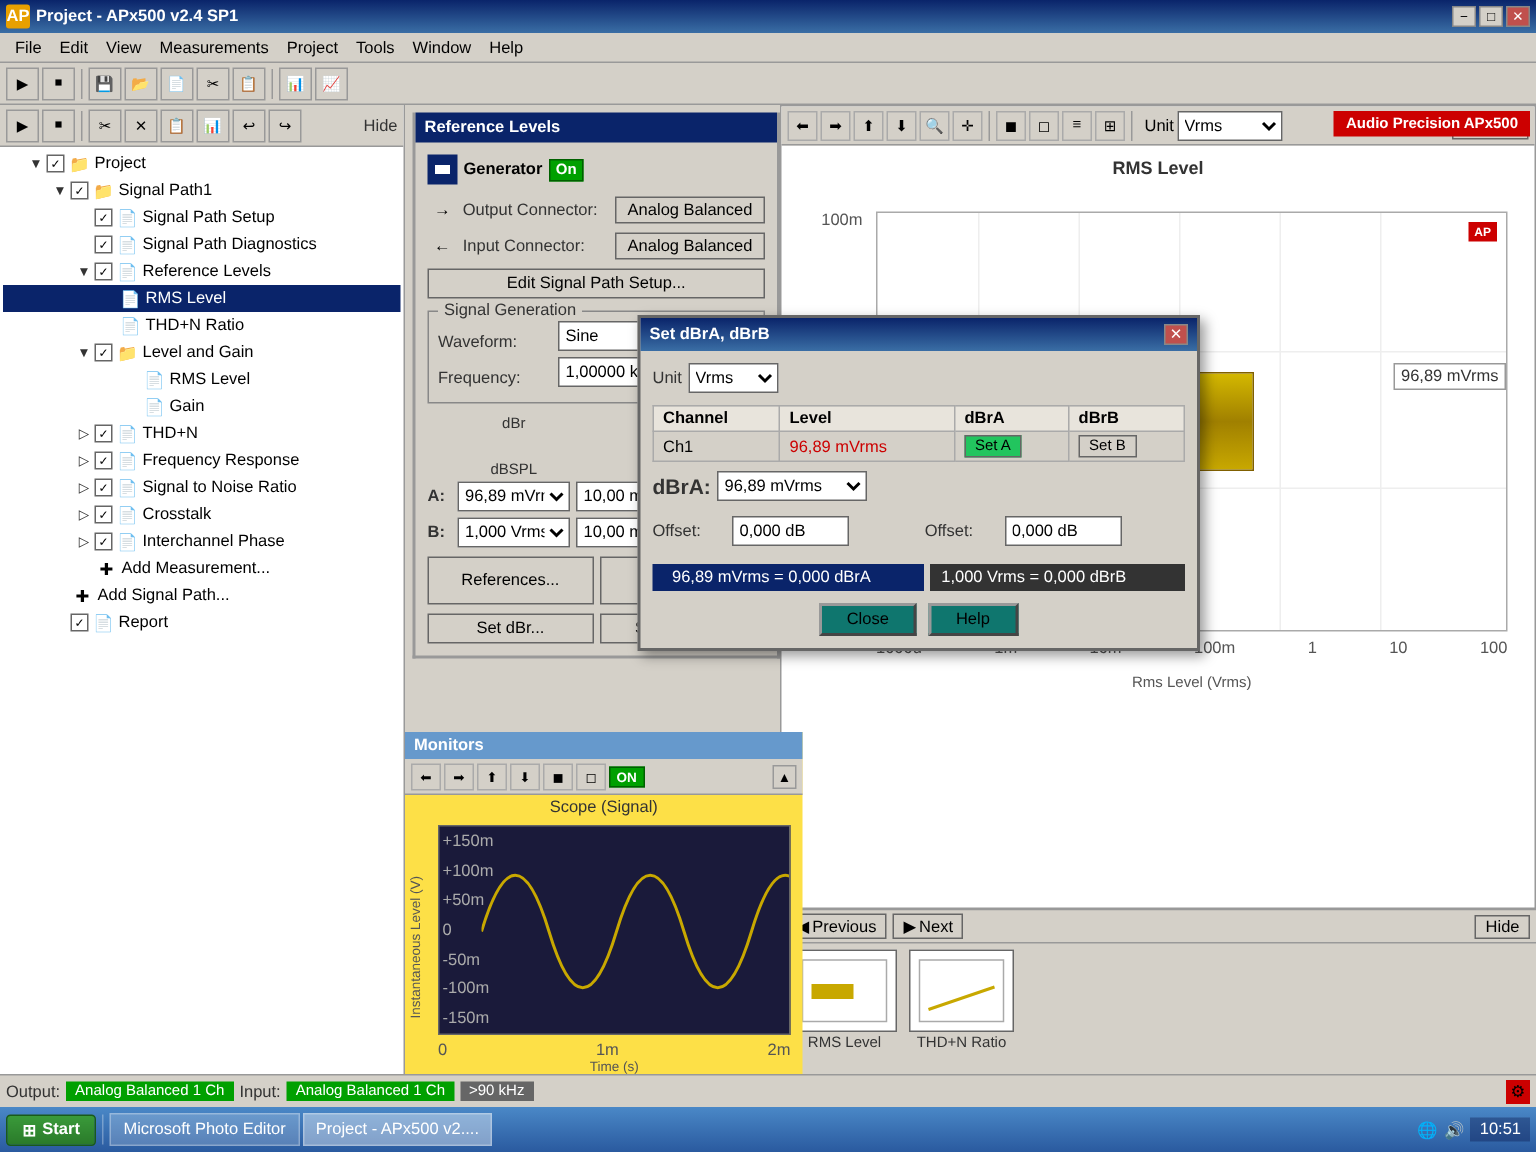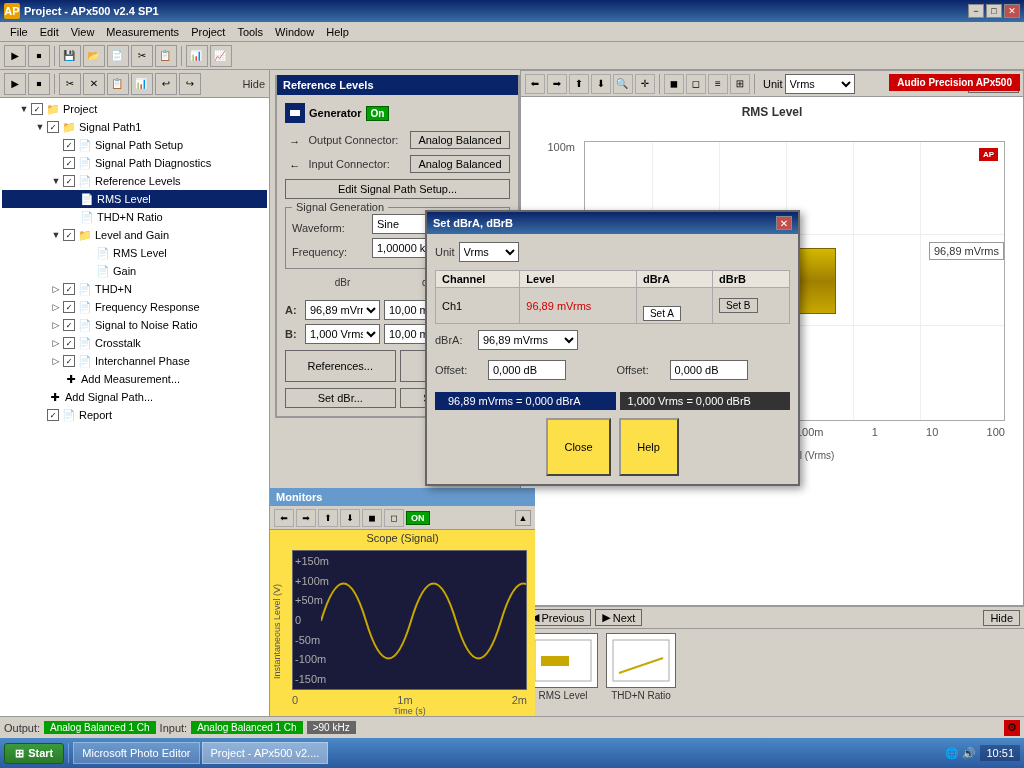--- a/index.html
+++ b/index.html
@@ -58,21 +58,21 @@
     .form-row { display: flex; align-items: flex-end; margin-bottom: 4px; }
     .form-label { width: 80px; font-size: 11px; color: #333; }
     .form-select { flex: 1; height: 20px; font-size: 11px; border: 1px solid #666; background: white; }
 
     
     .dbr-section { margin-top: 4px; }
     .dbr-row { display: flex; align-items: center; gap: 4px; margin-bottom: 4px; }
     .dbr-label { width: 16px; font-size: 11px; color: #333; font-weight: bold; }
     .dbr-select { width: 75px; height: 20px; font-size: 11px; border: 1px solid #666; background: white; }
     .dbspl-select { width: 75px; height: 20px; font-size: 11px; border: 1px solid #666; background: white; }
-    .dbr-headers { display: flex; gap: 20px; padding-left: 20px; margin-bottom: 12px; }
+    .dbr-headers { display: flex; gap: 20px; padding-left: 20px; margin-bottom: 2px; flex-direction: column; }
     .dbr-header { width: 75px; text-align: center; font-size: 10px; color: #333; }
     .set-btn { background: #d4d0c8; border: 1px solid #666; padding: 2px 8px; font-size: 11px; cursor: pointer; }
     .adv-btn { background: #d4d0c8; border: 1px solid #666; padding: 3px 8px; font-size: 11px; cursor: pointer; }
     .chart-toolbar { background: #d4d0c8; height: 26px; display: flex; align-items: center; padding: 2px 4px; gap: 2px; border-bottom: 1px solid #999; }
     .chart-toolbar-btn { width: 20px; height: 20px; background: #d4d0c8; border: 1px solid #aaa; display: flex; align-items: center; justify-content: center; font-size: 10px; cursor: pointer; }
     .unit-label { font-size: 11px; margin-left: 4px; }
     .unit-select { height: 20px; font-size: 11px; border: 1px solid #666; background: white; width: 70px; }
     .undock-btn { margin-left: auto; background: #d4d0c8; border: 1px solid #666; padding: 2px 6px; font-size: 11px; cursor: pointer; }
 
     .chart-title { text-align: center; font-size: 12px; font-weight: bold; padding: 4px 0 2px 0; color: #333; }
@@ -89,33 +89,33 @@
     .dialog-title-text { font-size: 11px; font-weight: bold; }
     .dialog-close-btn { width: 16px; height: 14px; background: #c0504d; border: 1px solid #888; color: white; display: flex; align-items: center; justify-content: center; cursor: pointer; font-size: 10px; }
     .dialog-body { padding: 8px; }
     .dialog-unit-row { display: flex; align-items: center; gap: 4px; margin-bottom: 8px; }
     .dialog-unit-label { font-size: 11px; color: #333; }
     .dialog-unit-select { height: 20px; font-size: 11px; border: 1px solid #666; background: white; width: 60px; }
     .dialog-table { width: 100%; border-collapse: collapse; margin-bottom: 6px; }
     .dialog-table th { background: #e8e4dc; border: 1px solid #aaa; padding: 2px 6px; font-size: 11px; text-align: left; }
     .dialog-table td { border: 1px solid #aaa; padding: 2px 6px; font-size: 11px; }
     .dialog-table td.value { color: #cc0000; }
-    .set-a-btn { background: #ffffff; border: 1px solid #666; padding: 1px 6px; font-size: 10px; cursor: pointer; margin-top: 16px; }
+    .set-a-btn { background: #22c55e; border: 1px solid #666; padding: 1px 6px; font-size: 10px; cursor: pointer; }
     .set-b-btn { background: #d4d0c8; border: 1px solid #666; padding: 1px 6px; font-size: 10px; cursor: pointer; }
     .dba-row { display: flex; align-items: center; gap: 8px; margin-bottom: 6px; }
-    .dba-label { font-size: 11px; font-weight: normal; color: #333; width: 35px; }
+    .dba-label { font-size: 14px; font-weight: bold; color: #333; width: 35px; }
     .dba-select { height: 20px; font-size: 11px; border: 1px solid #666; background: white; width: 100px; }
     .offset-row { display: flex; align-items: center; gap: 8px; margin-bottom: 6px; }
     .offset-label { font-size: 11px; color: #333; width: 45px; }
     .offset-input { height: 20px; font-size: 11px; border: 1px solid #666; background: white; width: 78px; padding: 0 4px; }
     .result-bar-a { background: #0a246a; color: white; padding: 3px 13px; font-size: 11px; flex: 1; }
     .result-bar-b { background: #333; color: white; padding: 3px 8px; font-size: 11px; flex: 1; }
     .result-bars { display: flex; gap: 4px; margin-bottom: 8px; }
     .dialog-btn-row { display: flex; justify-content: center; gap: 8px; }
-    .dialog-btn { background: #fde047; border: 2px outset #999; padding: 21px 16px; font-size: 11px; cursor: pointer; min-width: 60px; }
+    .dialog-btn { background: #0f766e; border: 2px outset #999; padding: 3px 16px; font-size: 11px; cursor: pointer; min-width: 60px; }
     .thumb-toolbar { background: #d4d0c8; height: 22px; display: flex; align-items: center; padding: 2px 4px; gap: 4px; border-bottom: 1px solid #999; }
     .thumb-btn { background: #d4d0c8; border: 1px solid #666; padding: 1px 6px; font-size: 11px; cursor: pointer; display: flex; align-items: center; gap: 2px; }
     .thumb-undock { margin-left: auto; background: #d4d0c8; border: 1px solid #666; padding: 1px 6px; font-size: 11px; cursor: pointer; }
     .thumb-items { display: flex; gap: 8px; padding: 4px 8px; align-items: center; }
     .thumb-item { display: flex; flex-direction: column; align-items: center; cursor: pointer; }
     .thumb-img { width: 70px; height: 55px; background: white; border: 1px solid #666; display: flex; align-items: center; justify-content: center; }
     .thumb-label { font-size: 10px; color: #333; text-align: center; margin-top: 2px; }
 
     
     .status-bar { position: absolute; bottom: 0; left: 0; right: 0; height: 22px; background: #d4d0c8; border-top: 1px solid #999; display: flex; align-items: center; padding: 0 4px; gap: 4px; font-size: 11px; }

